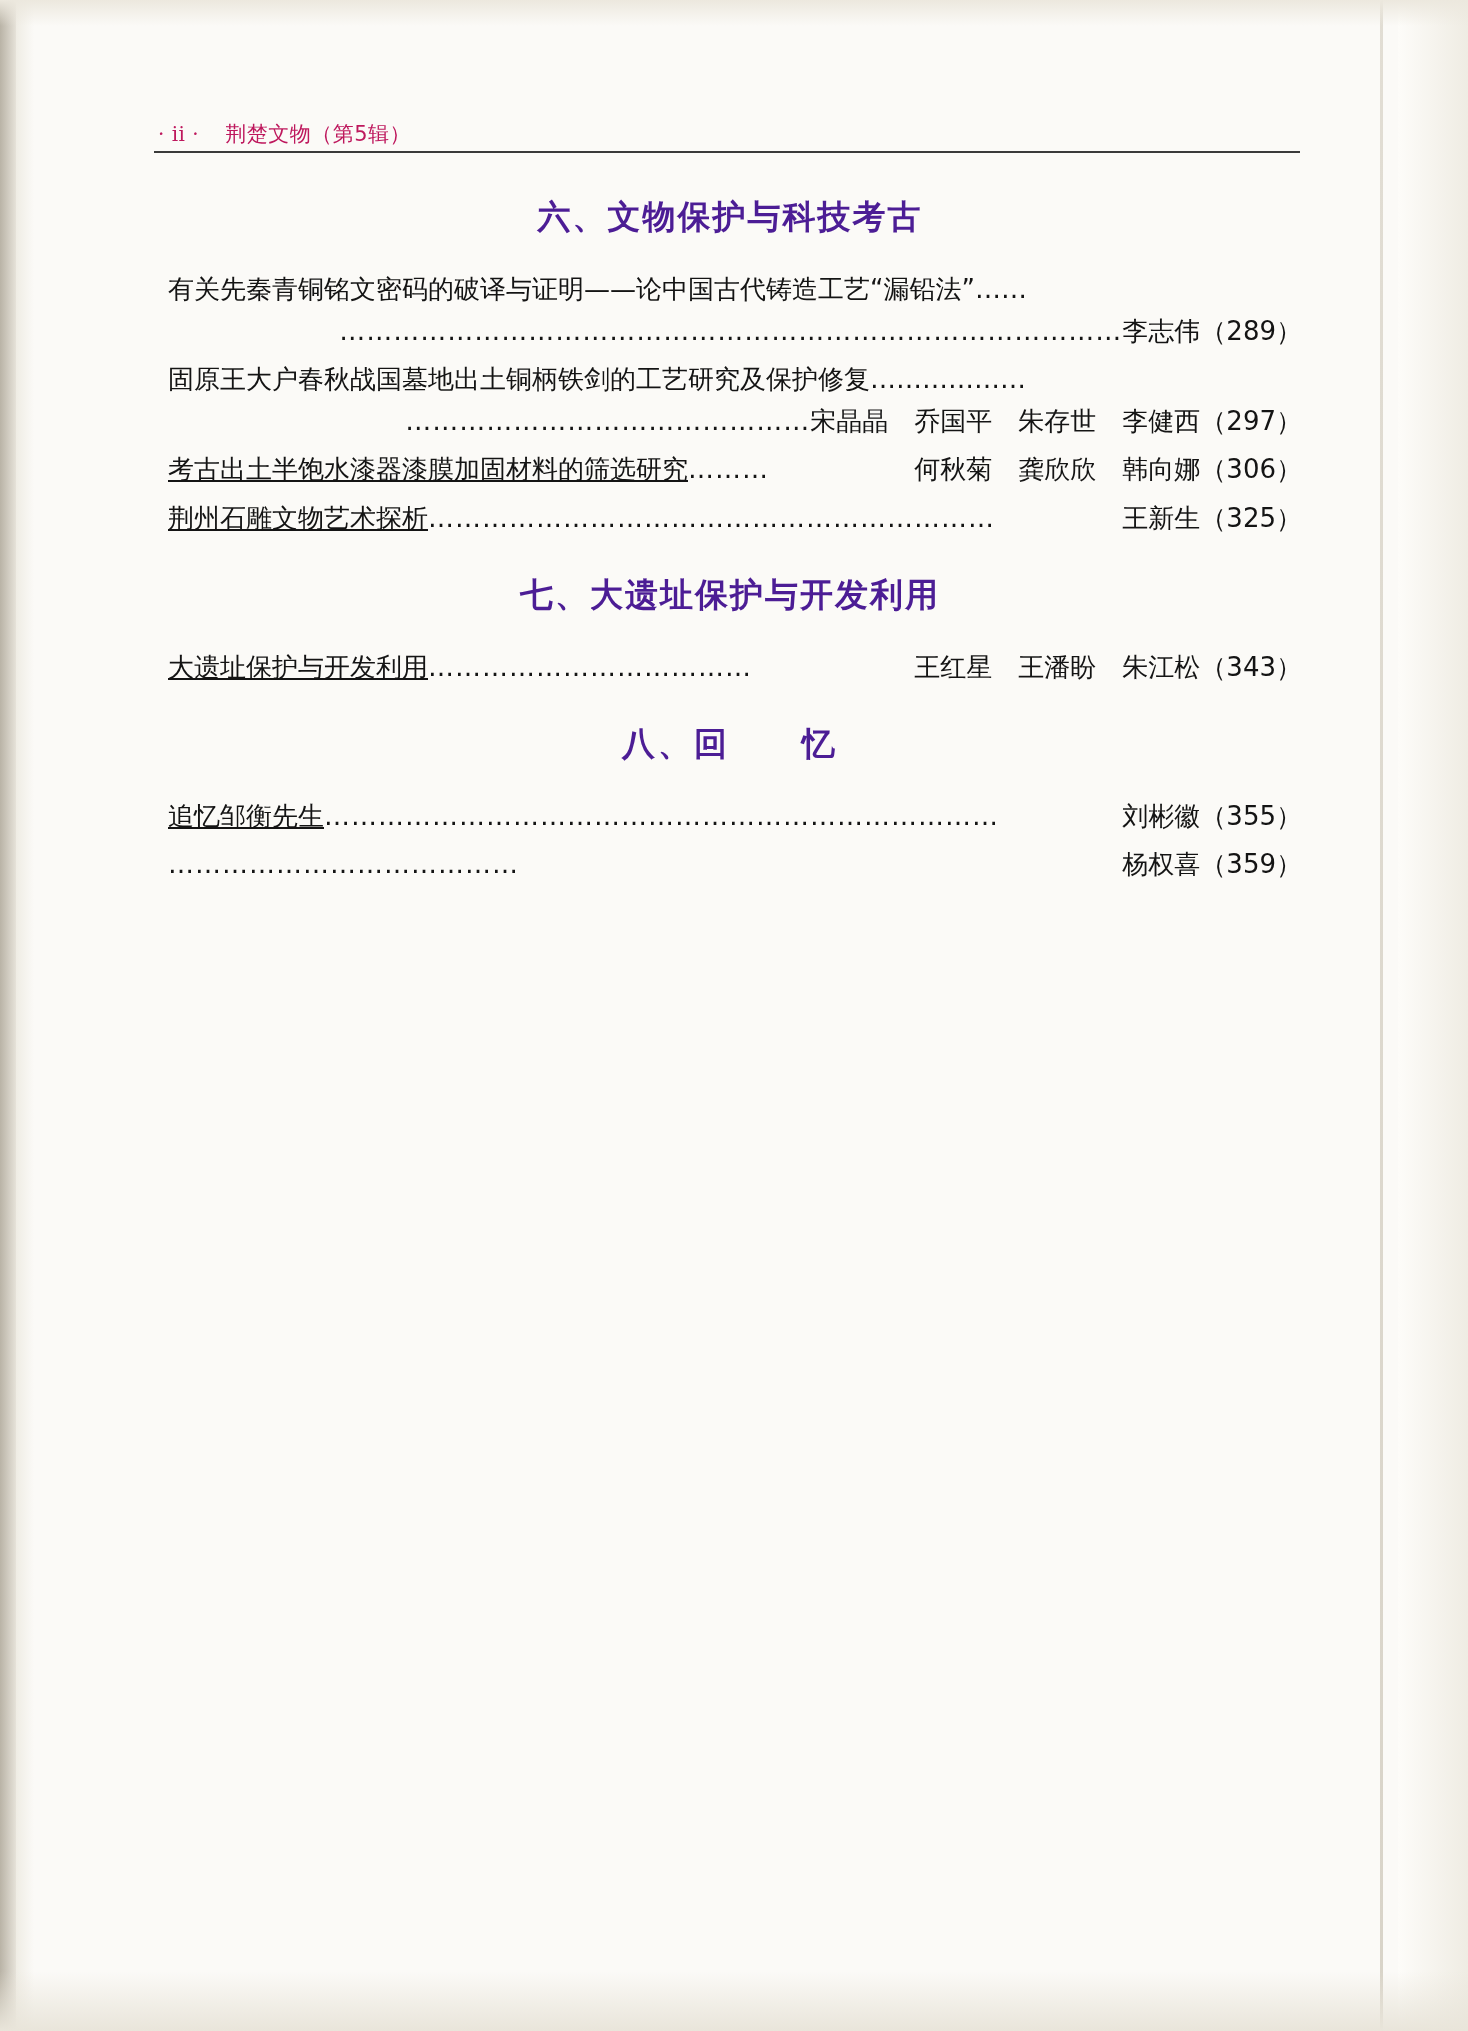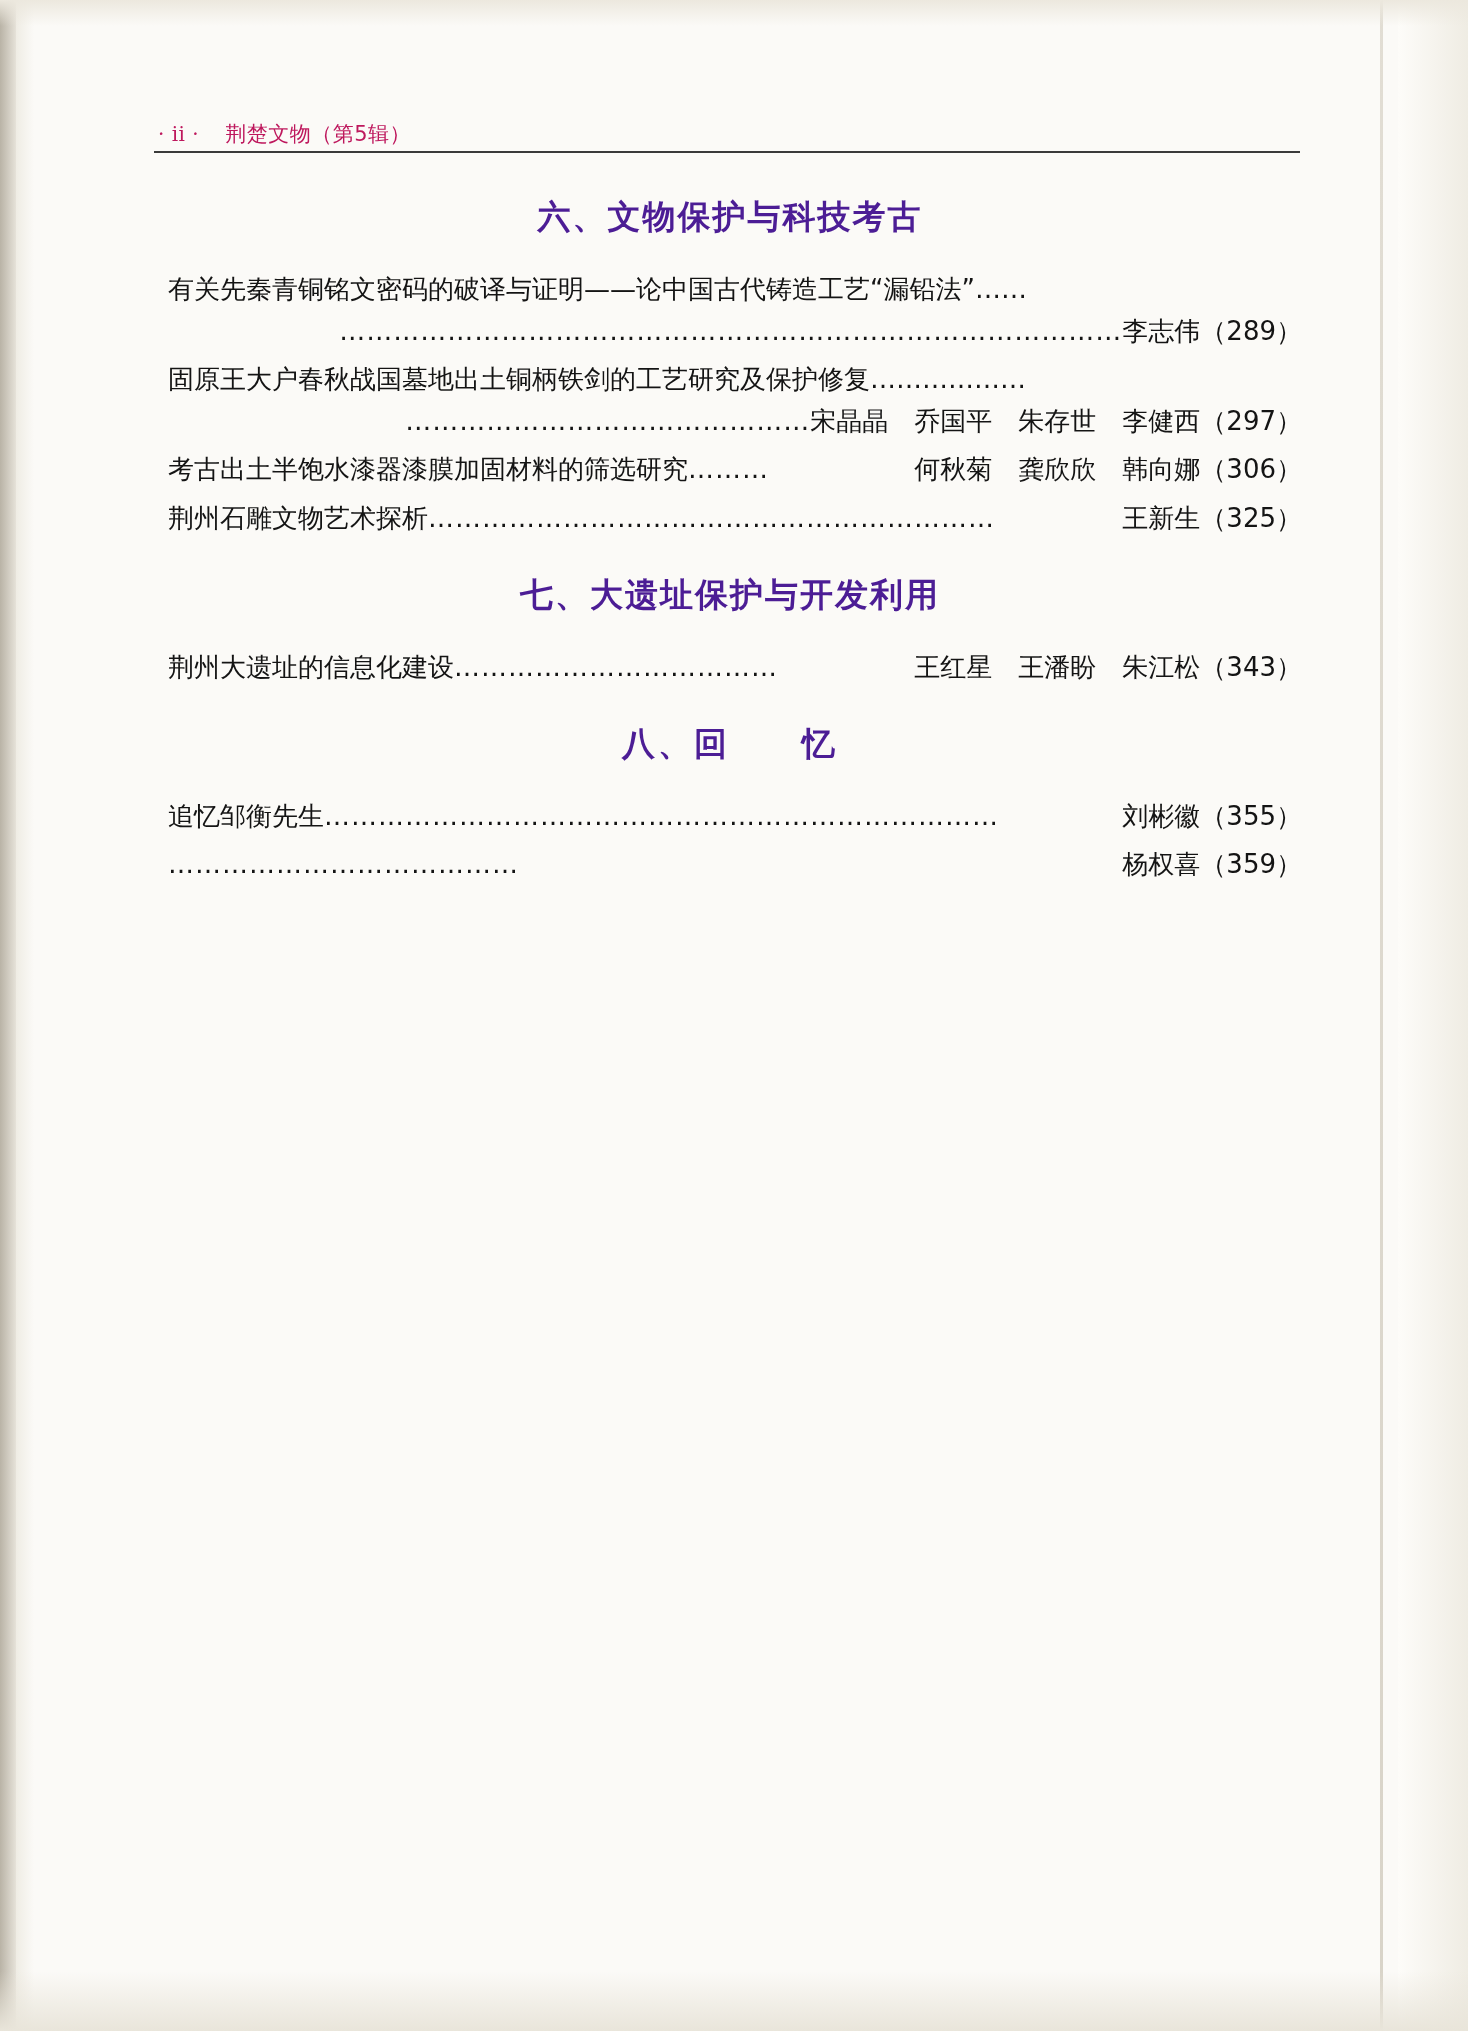--- a/index.html
+++ b/index.html
@@ -141,20 +141,21 @@
     display: flex;
     align-items: baseline;
     font-size: 26px;
     color: #141414;
     line-height: 1.62;
     margin-bottom: 6px;
     padding-left: 10px;
   }
   .toc-row .title-part {
     white-space: nowrap;
+    text-decoration: underline;
   }
   .toc-row .fill {
     flex: 0 1 auto;
     overflow: hidden;
     white-space: nowrap;
   }
   .toc-row .tail {
     margin-left: auto;
     white-space: pre;
   }
@@ -208,21 +209,21 @@
     <li class="toc-row">
       <span class="title-part">荆州石雕文物艺术探析</span>
       <span class="fill leader">………………………………………………………</span>
       <span class="tail"><span class="authors">王新生</span><span class="pageno">（325）</span></span>
     </li>
   </ul>
 
   <h2 class="section-title">七、大遗址保护与开发利用</h2>
   <ul class="toc-list">
     <li class="toc-row">
-      <span class="title-part">荆州大遗址的信息化建设</span>
+      <span class="title-part">大遗址保护与开发利用</span>
       <span class="fill leader">………………………………</span>
       <span class="tail"><span class="authors">王红星　王潘盼　朱江松</span><span class="pageno">（343）</span></span>
     </li>
   </ul>
 
   <h2 class="section-title spaced">八、回　　忆</h2>
   <ul class="toc-list">
     <li class="toc-row">
       <span class="title-part">追忆邹衡先生</span>
       <span class="fill leader">…………………………………………………………………</span>

